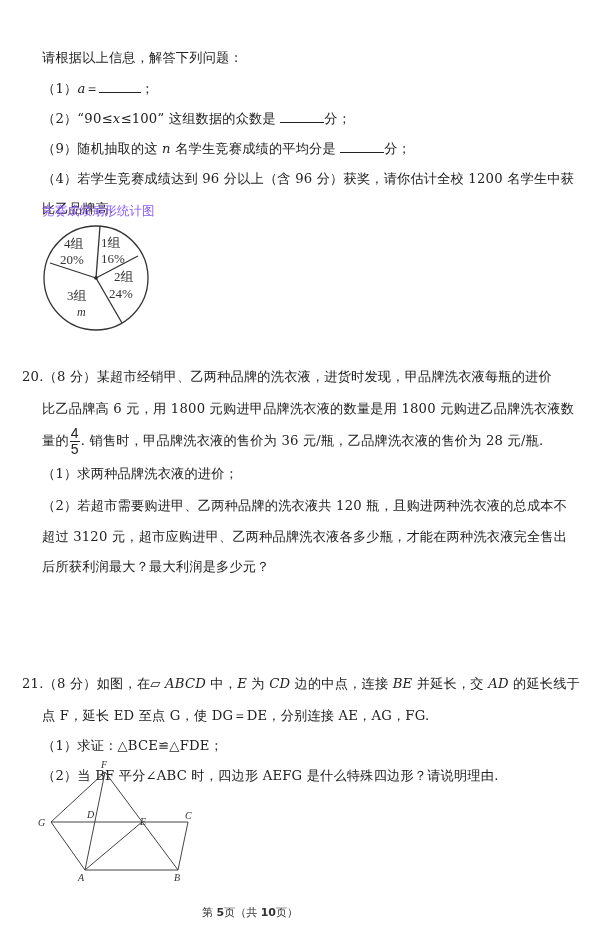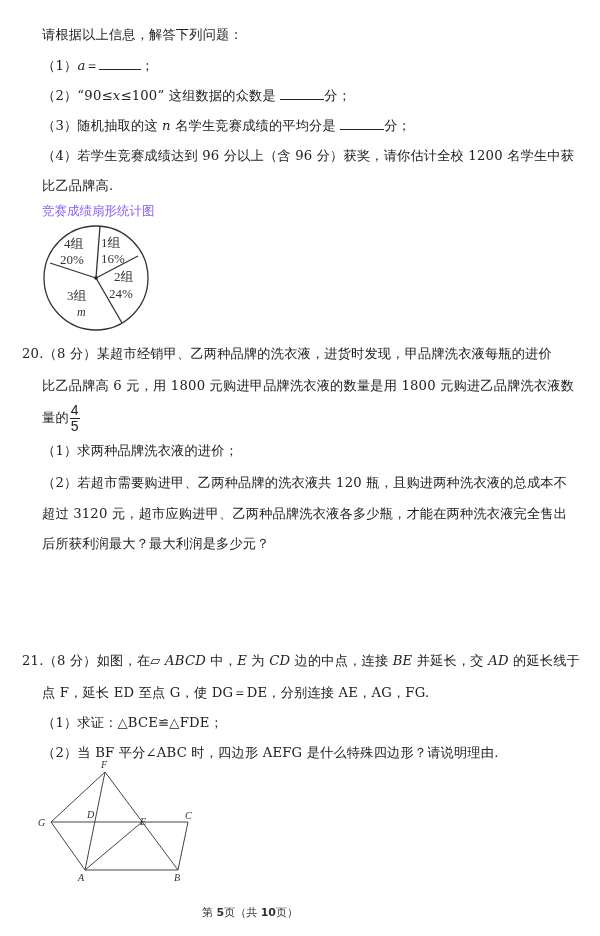--- a/index.html
+++ b/index.html
@@ -1,20 +1,20 @@
 <!DOCTYPE html>
 <html><head>
 <meta charset="utf-8">
 <style>
   html, body { margin: 0; padding: 0; }
   body {
     width: 600px; height: 936px; background: #ffffff; position: relative; overflow: hidden;
     font-family: "DejaVu Serif", "Liberation Serif", serif; color: #222;
   }
-  .line { position: absolute; font-size: 13.2px; white-space: nowrap; letter-spacing: 0.2px; }
+  .line { position: absolute; font-size: 13.2px; white-space: nowrap; letter-spacing: 0.2px; margin-top: 23px; }
   .it { font-style: italic; }
   .blank { display: inline-block; border-bottom: 1px solid #222; height: 12px; vertical-align: baseline; }
   .frac { display: inline-block; vertical-align: middle; text-align: center; font-family: "Liberation Sans", sans-serif; font-size: 14px; line-height: 15px; margin: 0 1px; }
   .frac .num { display: block; border-bottom: 1px solid #222; padding: 0 1px; }
   .frac .den { display: block; }
   .chart-title { position: absolute; left: 42px; top: 203px; font-family: "DejaVu Sans", sans-serif; font-weight: normal; font-size: 12.5px; color: #8b5cf6; }
   svg text { font-family: "Liberation Serif", serif; fill: #333; }
   .footer { position: absolute; left: 0; width: 500px; top: 905px; text-align: center; font-family: "DejaVu Sans", sans-serif; font-size: 11px; color: #333; }
   .footer b { font-weight: bold; }
 </style>
@@ -25,21 +25,21 @@
 
 <div class="line" style="left:42px;top:57px;">
   <span>（1）</span><span class="it">a</span><span>＝</span><span class="blank" style="width:42px;"></span><span>；</span>
 </div>
 
 <div class="line" style="left:42px;top:87px;">
   <span>（2）“90≤</span><span class="it">x</span><span>≤100” 这组数据的众数是 </span><span class="blank" style="width:44px;"></span><span>分；</span>
 </div>
 
 <div class="line" style="left:42px;top:117px;">
-  <span>（3）随机抽取的这 </span><span class="it">n</span><span> 名学生竞赛成绩的平均分是 </span><span class="blank" style="width:44px;"></span><span>分；</span>
+  <span>（9）随机抽取的这 </span><span class="it">n</span><span> 名学生竞赛成绩的平均分是 </span><span class="blank" style="width:44px;"></span><span>分；</span>
 </div>
 
 <div class="line" style="left:42px;top:147px;">（4）若学生竞赛成绩达到 96 分以上（含 96 分）获奖，请你估计全校 1200 名学生中获</div>
 <div class="line" style="left:42px;top:177px;">比乙品牌高.</div>
 
 <div class="chart-title">竞赛成绩扇形统计图</div>
 <svg style="position:absolute;left:0;top:0;" width="200" height="340" viewBox="0 0 200 340">
   <circle cx="96" cy="278" r="52" fill="#fff" stroke="#333" stroke-width="1.3"></circle>
   <line x1="96" y1="278" x2="100" y2="226" stroke="#333" stroke-width="1.3"></line>
   <line x1="96" y1="278" x2="138" y2="256" stroke="#333" stroke-width="1.3"></line>
@@ -52,21 +52,21 @@
   <text x="109" y="298" font-size="13">24%</text>
   <text x="67" y="300" font-size="13">3组</text>
   <text x="77" y="316" font-size="12" font-style="italic">m</text>
   <text x="64" y="248" font-size="13">4组</text>
   <text x="60" y="264" font-size="13">20%</text>
 </svg>
 
 <div class="line" style="left:22px;top:345px;text-align:center;">20.（8 分）某超市经销甲、乙两种品牌的洗衣液，进货时发现，甲品牌洗衣液每瓶的进价</div>
 <div class="line" style="left:42px;top:377px;">比乙品牌高 6 元，用 1800 元购进甲品牌洗衣液的数量是用 1800 元购进乙品牌洗衣液数</div>
 <div class="line" style="left:42px;top:403px;">
-  <span>量的</span><span class="frac"><span class="num">4</span><span class="den">5</span></span>
+  <span>量的</span><span class="frac"><span class="num">4</span><span class="den">5</span></span><span>. 销售时，甲品牌洗衣液的售价为 36 元/瓶，乙品牌洗衣液的售价为 28 元/瓶.</span>
 </div>
 <div class="line" style="left:42px;top:442px;">（1）求两种品牌洗衣液的进价；</div>
 <div class="line" style="left:42px;top:474px;text-align:center;">（2）若超市需要购进甲、乙两种品牌的洗衣液共 120 瓶，且购进两种洗衣液的总成本不</div>
 <div class="line" style="left:42px;top:505px;">超过 3120 元，超市应购进甲、乙两种品牌洗衣液各多少瓶，才能在两种洗衣液完全售出</div>
 <div class="line" style="left:42px;top:535px;">后所获利润最大？最大利润是多少元？</div>
 
 <div class="line" style="left:22px;top:652px;">
   <span>21.（8 分）如图，在▱ </span><span class="it">ABCD</span><span> 中，</span><span class="it">E</span><span> 为 </span><span class="it">CD</span><span> 边的中点，连接 </span><span class="it">BE</span><span> 并延长，交 </span><span class="it">AD</span><span> 的延长线于</span>
 </div>
 <div class="line" style="left:42px;top:684px;">点 F，延长 ED 至点 G，使 DG＝DE，分别连接 AE，AG，FG.</div>

